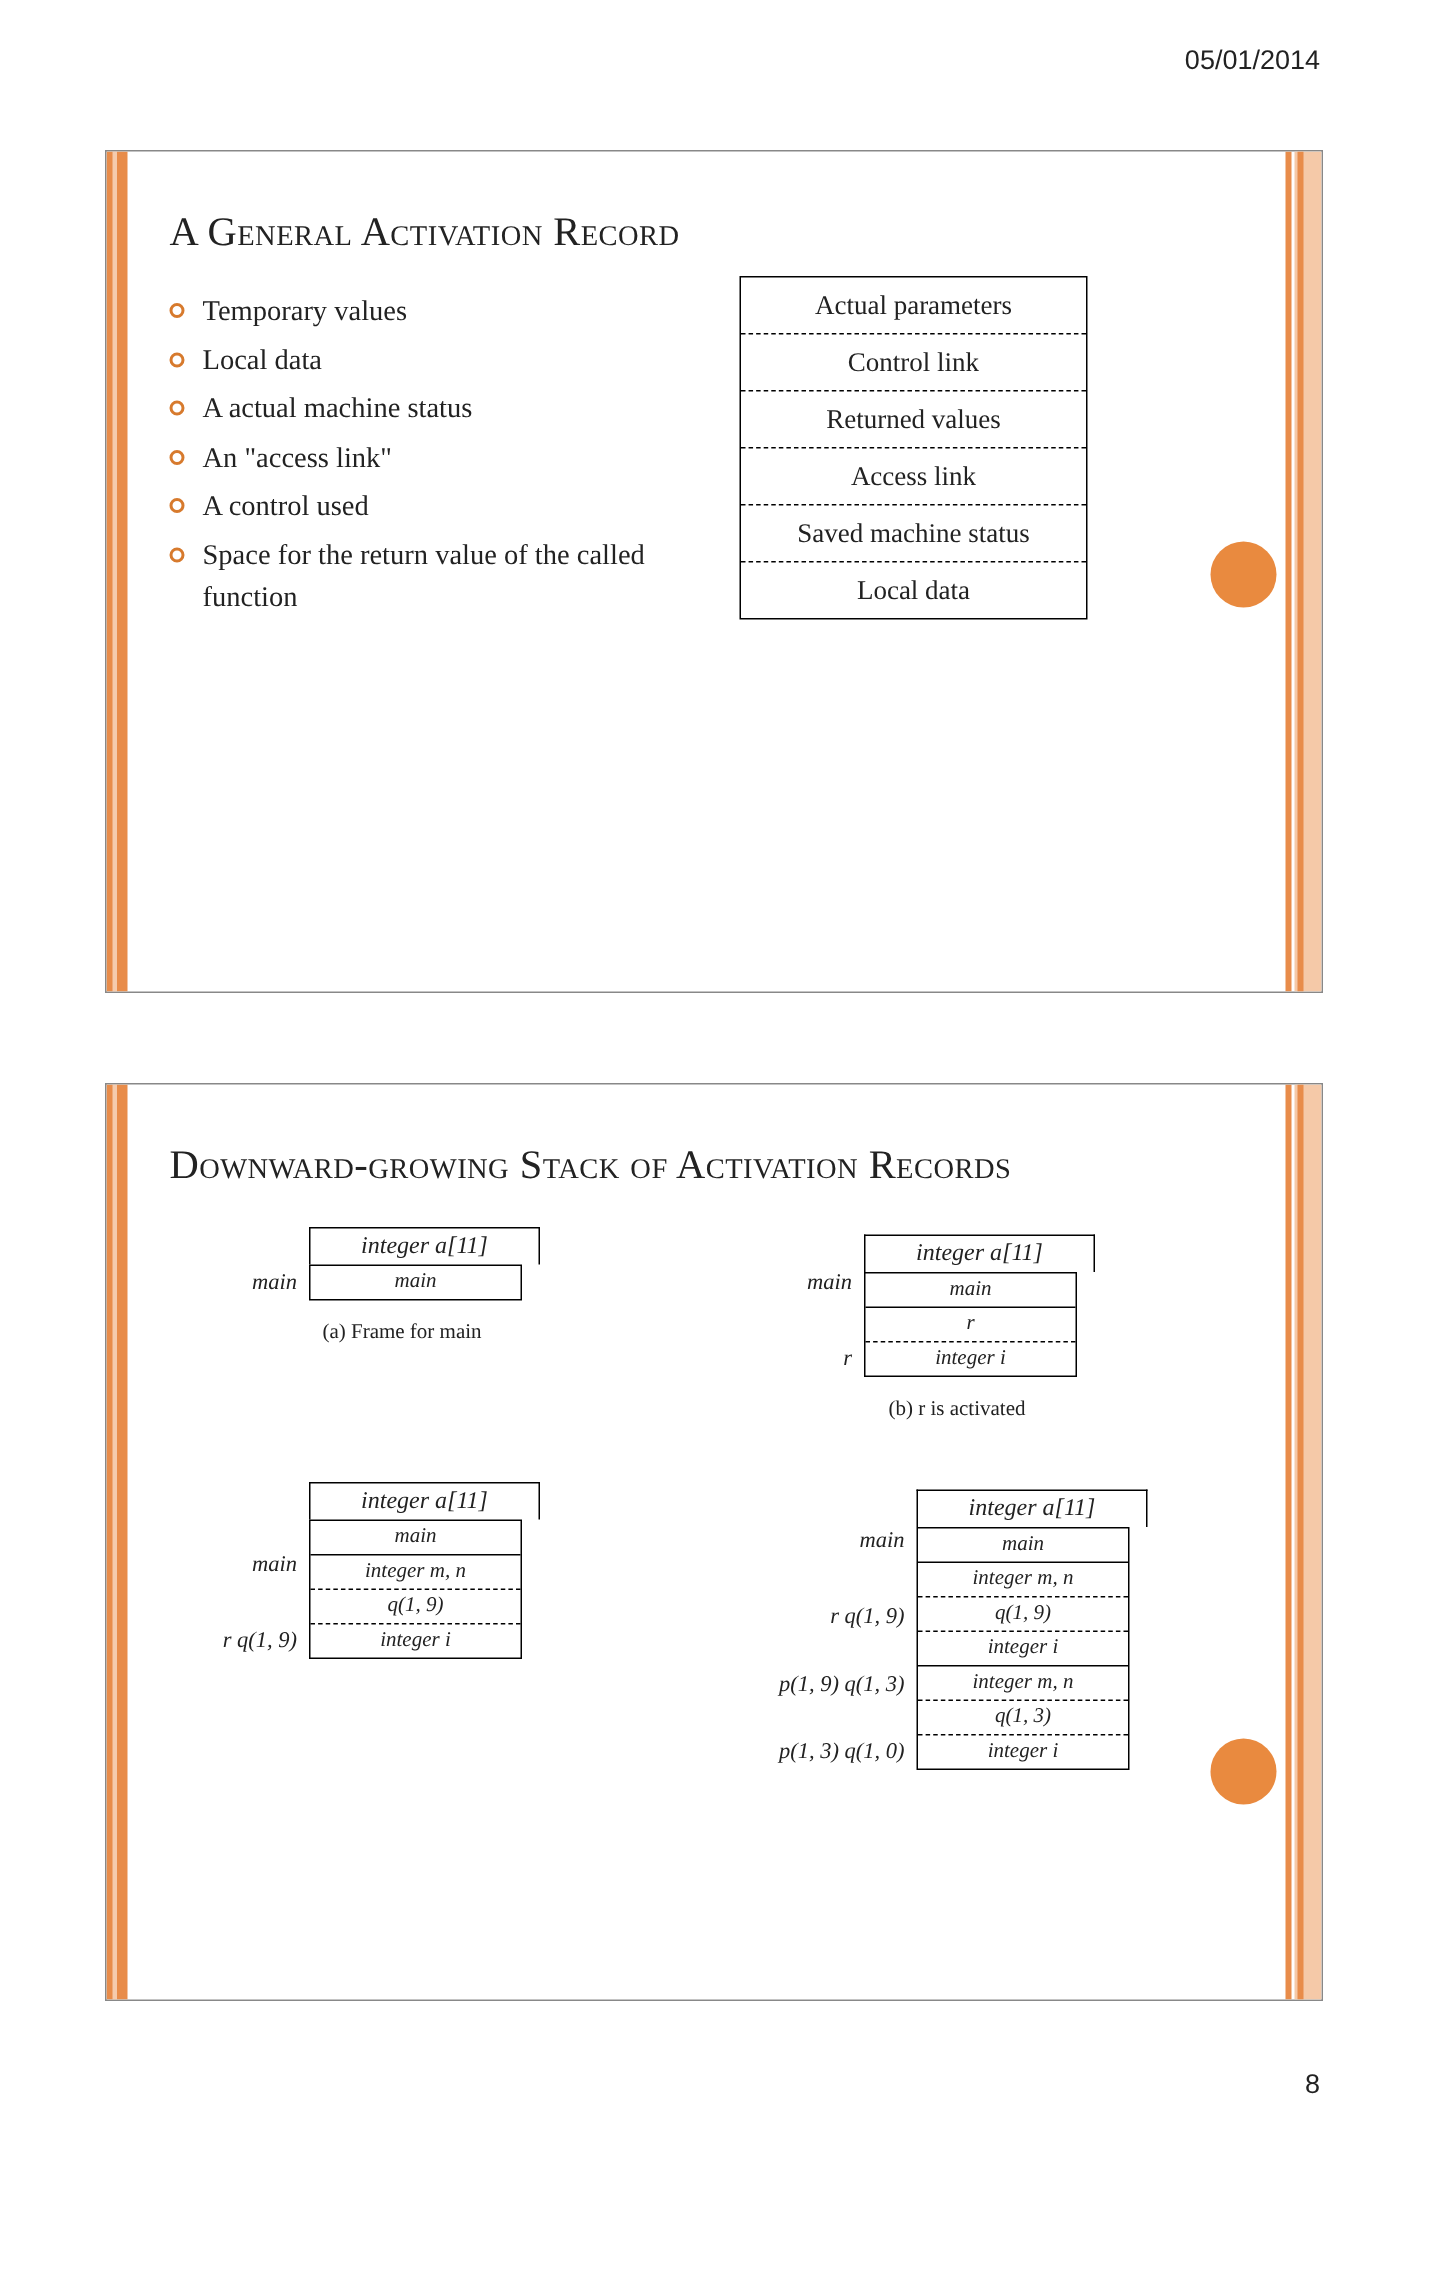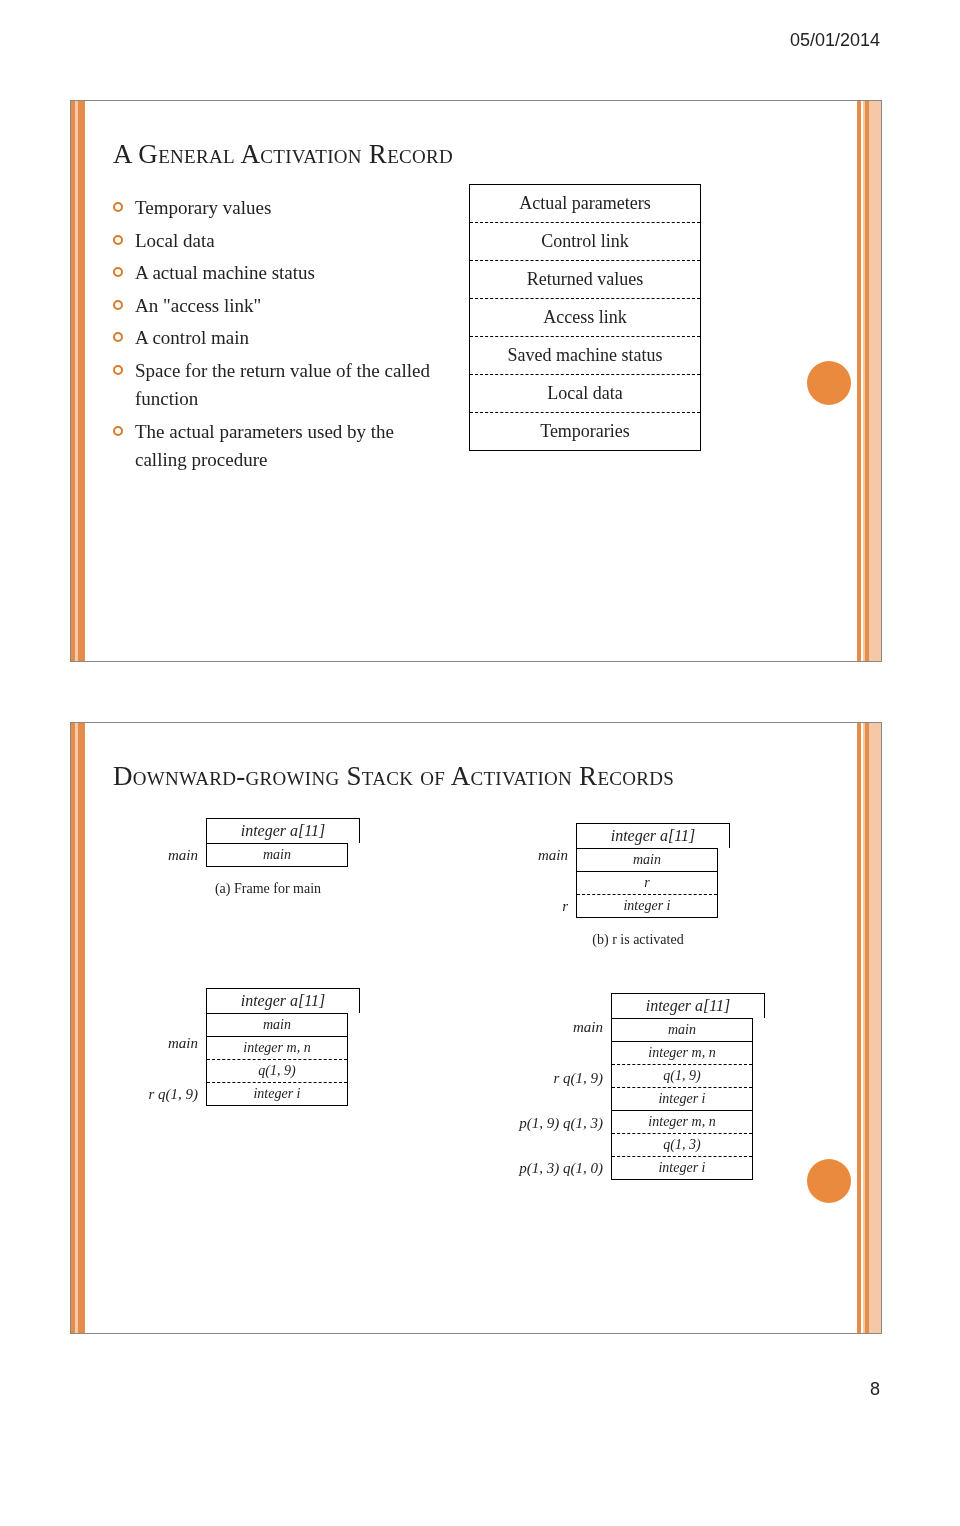--- a/index.html
+++ b/index.html
@@ -118,20 +118,21 @@
     box-sizing: border-box;
   }
 
   
   .rec-table {
     border: 1.5px solid #000;
     font-family: 'Times New Roman', serif;
     font-size: 18px;
     width: 230px;
     margin-top: -10px;
+    margin-left: 24px;
   }
   .rec-table .cell {
     padding: 8px 10px;
     text-align: center;
     border-top: 1.5px dashed #000;
   }
   .rec-table .cell:first-child {
     border-top: none;
   }
 
@@ -211,33 +212,31 @@
       <div class="dot" style="top:260px"></div>
 
       <h2 class="slide-title">A General Activation Record</h2>
 
       <div class="slide-body">
         <ul class="bullets">
           <li>Temporary values</li>
           <li>Local data</li>
           <li>A actual machine status</li>
           <li>An "access link"</li>
-          <li>A control main</li>
+          <li>A control used</li>
           <li>Space for the return value of the called function</li>
-          <li>The actual parameters used by the calling procedure</li>
         </ul>
 
         <div class="rec-table">
           <div class="cell">Actual parameters</div>
           <div class="cell">Control link</div>
           <div class="cell">Returned values</div>
           <div class="cell">Access link</div>
           <div class="cell">Saved machine status</div>
           <div class="cell">Local data</div>
-          <div class="cell">Temporaries</div>
         </div>
       </div>
     </div>
 
     <div class="slide" style="min-height:610px">
       <div class="accent-left"></div>
       <div class="accent-right"></div>
       <div class="dot" style="bottom:130px"></div>
 
       <h2 class="slide-title">Downward-growing Stack of Activation Records</h2>

